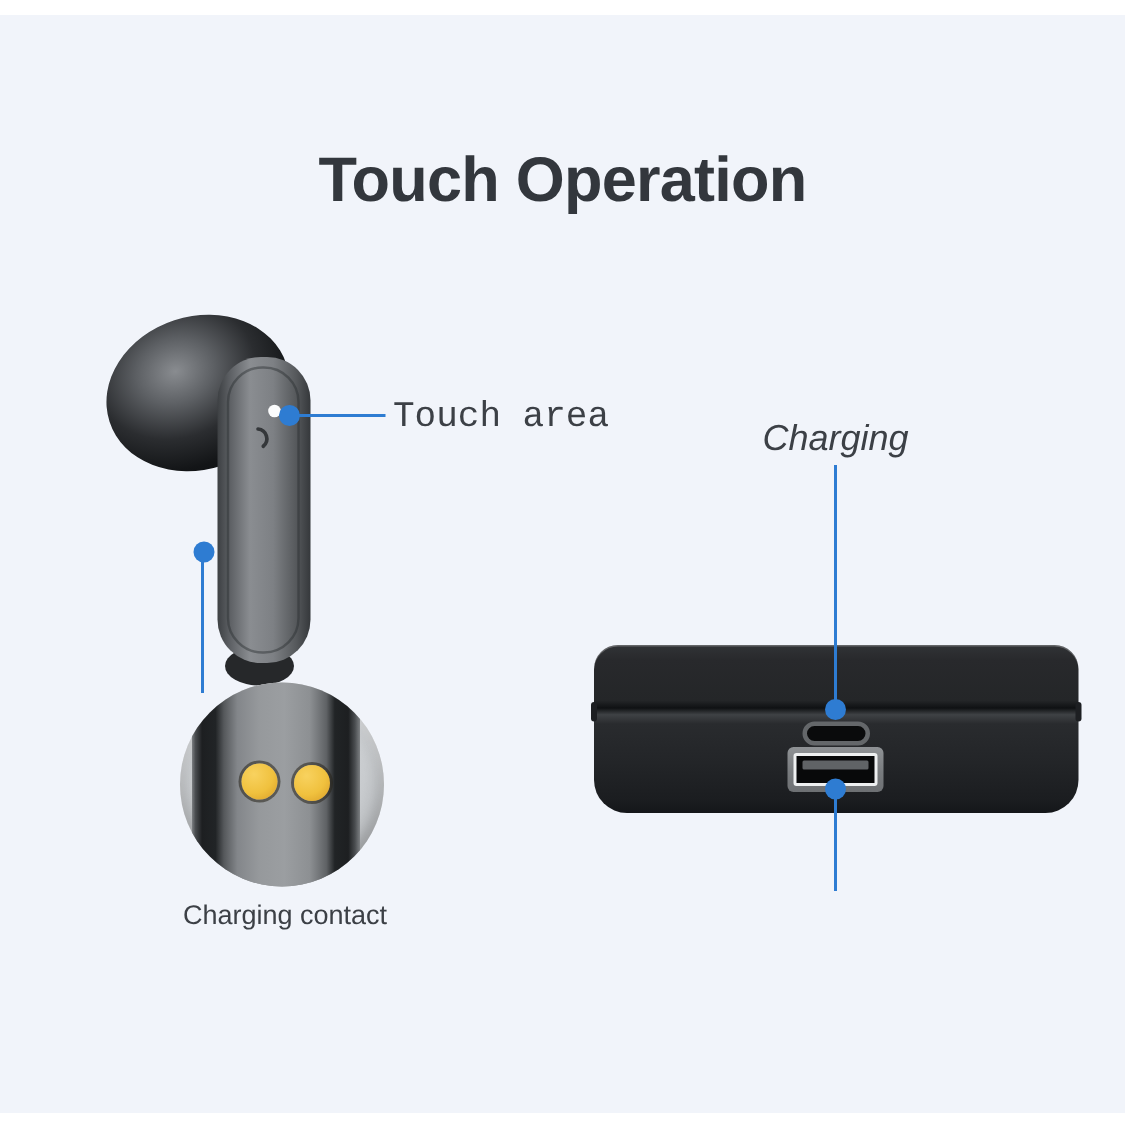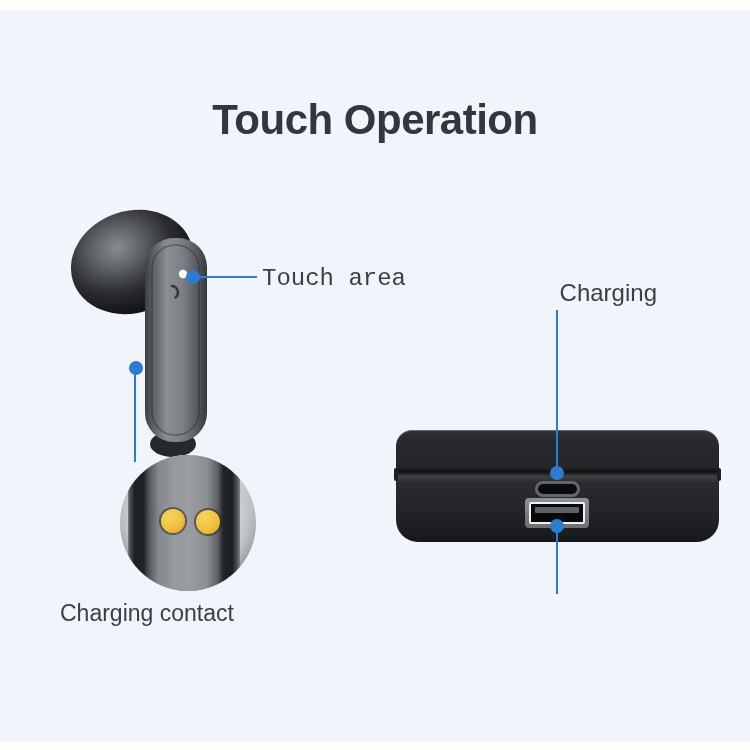--- a/index.html
+++ b/index.html
@@ -134,33 +134,33 @@
   <div class="lbl" style="left:262px;top:265px;font-size:24px;font-family:Liberation Mono, monospace;">Touch area</div>
 
   <div class="dot" style="left:129px;top:361px;"></div>
   <div class="vline" style="left:134px;top:374px;height:88px;"></div>
 
   <div class="magnifier">
     <div class="zoom-stem"></div>
     <div class="gold left"></div>
     <div class="gold right"></div>
   </div>
-  <div class="lbl" style="left:60px;top:600px;width:260px;text-align:left;font-size:23px;">Charging contact</div>
+  <div class="lbl" style="left:60px;top:600px;width:260px;text-align:center;font-size:18px;">Charging contact</div>
 
   <div class="case">
     <div class="seam-notch l"></div>
     <div class="seam-notch r"></div>
   </div>
   <div class="micro-usb"></div>
   <div class="usb-bezel">
     <div class="usb-inner">
       <div class="usb-tongue"></div>
     </div>
   </div>
 
-  <div class="lbl" style="left:457px;top:279px;width:200px;text-align:right;font-size:24px;">Charging</div>
+  <div class="lbl" style="left:457px;top:279px;width:200px;text-align:center;font-size:24px;font-style:italic;">Charging</div>
   <div class="vline" style="left:556px;top:310px;height:157px;"></div>
   <div class="dot" style="left:550px;top:466px;"></div>
 
   <div class="dot" style="left:550px;top:519px;"></div>
   <div class="vline" style="left:556px;top:532px;height:62px;"></div>
 
 </div>
 
 </body></html>

